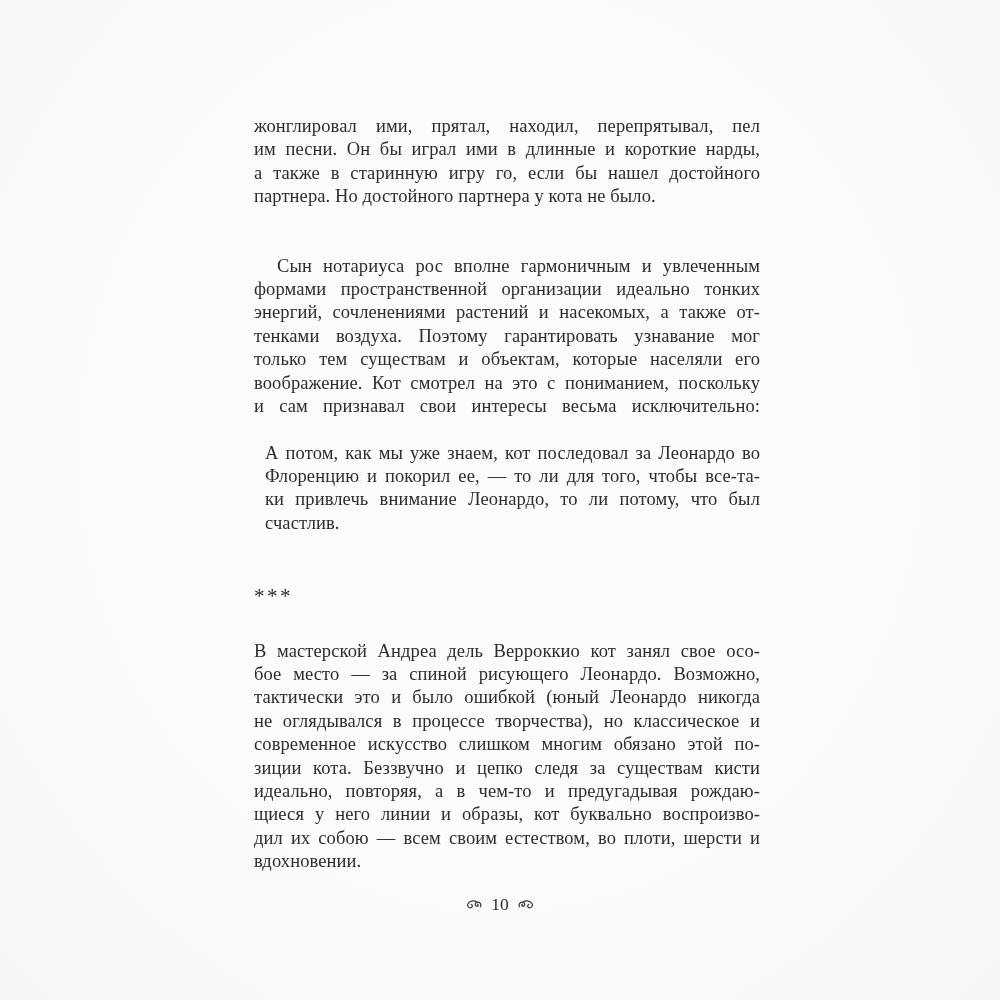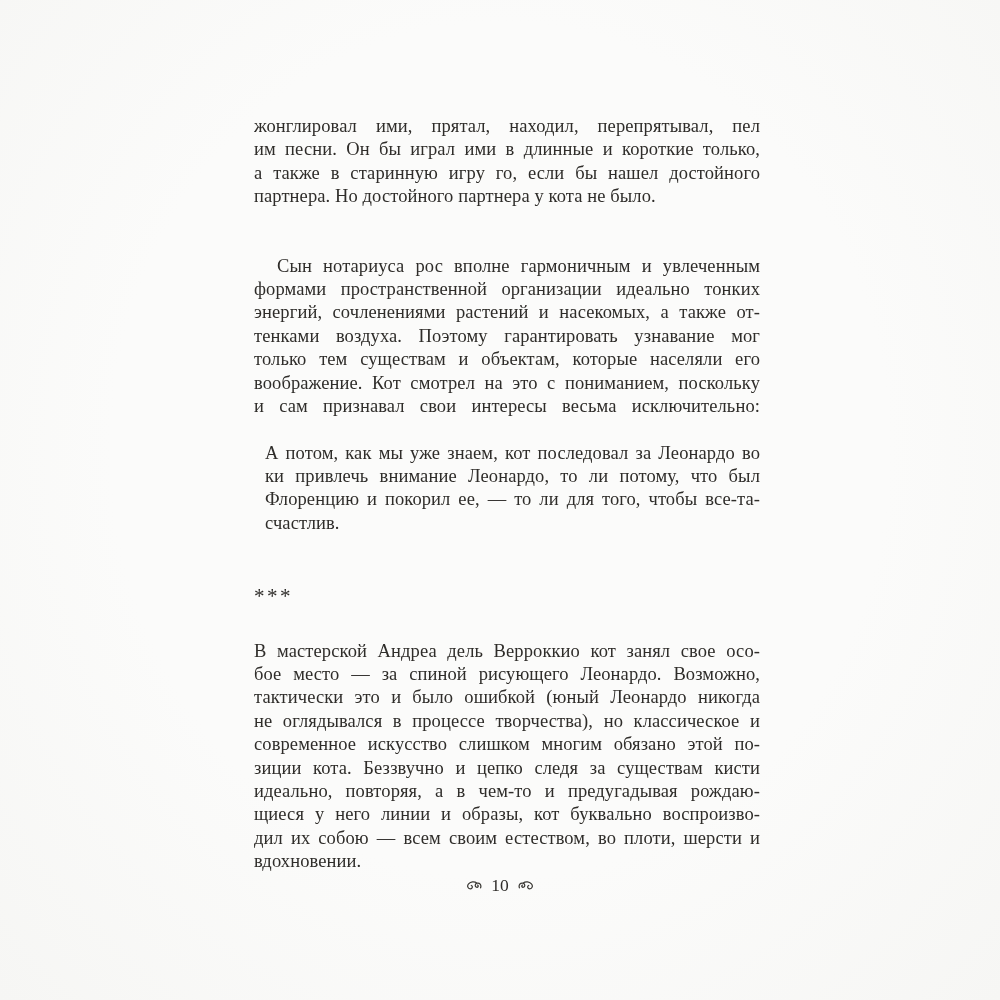--- a/index.html
+++ b/index.html
@@ -38,21 +38,21 @@
   .separator {
     height: 23.4px;
     margin-top: 50px;
     margin-bottom: 31px;
     font-size: 21px;
     letter-spacing: 2.5px;
     color: #2f2d2a;
   }
   .footer {
     position: absolute;
-    top: 873px;
+    top: 892px;
     left: 0;
     width: 100%;
     display: flex;
     justify-content: center;
     align-items: center;
     gap: 9px;
   }
   .page-number {
     font-size: 17.5px;
     line-height: 24px;
@@ -63,37 +63,37 @@
   .fleuron.mirrored svg { transform: scaleX(-1); }
 </style>
 </head>
 <body>
 
 <div class="page">
 
   <div class="text-block" id="text-block">
       <div class="paragraph">
         <div class="line">жонглировал ими, прятал, находил, перепрятывал, пел</div>
-        <div class="line">им песни. Он бы играл ими в длинные и короткие только,</div>
+        <div class="line">им песни. Он бы играл ими в длинные и короткие нарды,</div>
         <div class="line">а также в старинную игру го, если бы нашел достойного</div>
         <div class="line last">партнера. Но достойного партнера у кота не было.</div>
       </div>
       <div class="paragraph">
         <div class="line indent">Сын нотариуса рос вполне гармоничным и увлеченным</div>
         <div class="line">формами пространственной организации идеально тонких</div>
         <div class="line">энергий, сочленениями растений и насекомых, а также от-</div>
         <div class="line">тенками воздуха. Поэтому гарантировать узнавание мог</div>
         <div class="line">только тем существам и объектам, которые населяли его</div>
         <div class="line">воображение. Кот смотрел на это с пониманием, поскольку</div>
         <div class="line">и сам признавал свои интересы весьма исключительно:</div>
       </div>
       <div class="paragraph space-before">
         <div class="line">А потом, как мы уже знаем, кот последовал за Леонардо во</div>
+        <div class="line">Флоренцию и покорил ее, — то ли для того, чтобы все-та-</div>
         <div class="line">ки привлечь внимание Леонардо, то ли потому, что был</div>
-        <div class="line">Флоренцию и покорил ее, — то ли для того, чтобы все-та-</div>
         <div class="line last">счастлив.</div>
       </div>
       <div class="separator">***</div>
       <div class="paragraph">
         <div class="line">В мастерской Андреа дель Верроккио кот занял свое осо-</div>
         <div class="line">бое место — за спиной рисующего Леонардо. Возможно,</div>
         <div class="line">тактически это и было ошибкой (юный Леонардо никогда</div>
         <div class="line">не оглядывался в процессе творчества), но классическое и</div>
         <div class="line">современное искусство слишком многим обязано этой по-</div>
         <div class="line">зиции кота. Беззвучно и цепко следя за существам кисти</div>

